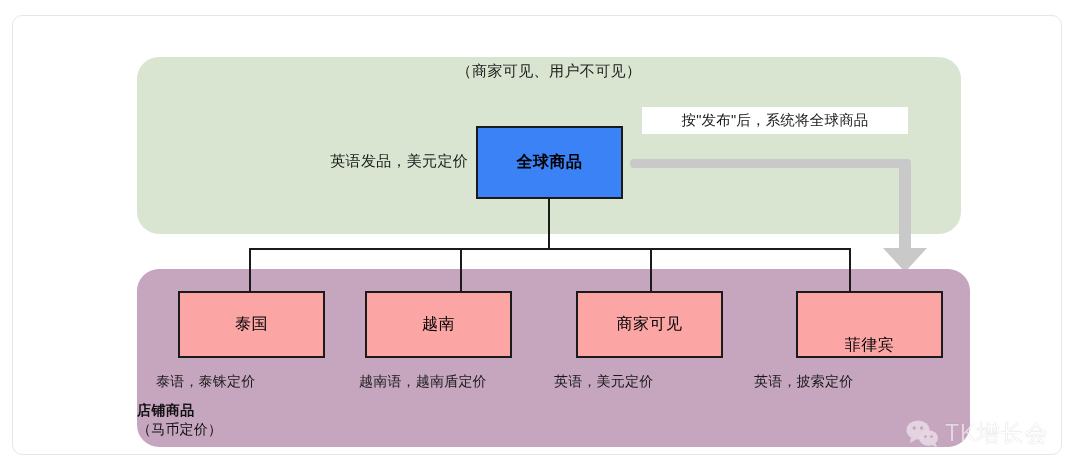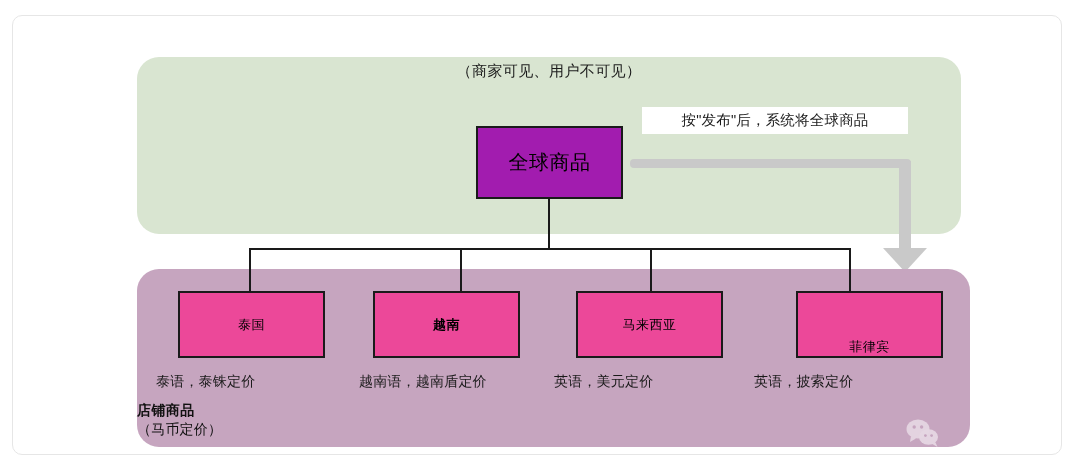--- a/index.html
+++ b/index.html
@@ -73,27 +73,27 @@
   }
 
   
   .global-box {
     position: absolute;
     left: 463px;
     top: 110px;
     width: 147px;
     height: 73px;
     box-sizing: border-box;
-    background: #a21caf;
+    background: #3b82f6;
     border: 2px solid #1a1a1a;
     display: flex;
     align-items: center;
     justify-content: center;
-    font-size: 20px;
-    font-weight: normal;
+    font-size: 16px;
+    font-weight: bold;
     color: #000000;
     letter-spacing: .5px;
   }
 
   
   .global-note {
     position: absolute;
     left: 255px;
     top: 136px;
     width: 200px;
@@ -172,26 +172,26 @@
     background: #1a1a1a;
   }
 
   
   .country-box {
     position: absolute;
     top: 275px;
     width: 147px;
     height: 67px;
     box-sizing: border-box;
-    background: #ec4899;
+    background: #fca5a5;
     border: 2px solid #1a1a1a;
     display: flex;
     align-items: center;
     justify-content: center;
-    font-size: 13px;
+    font-size: 16px;
     color: #000000;
     letter-spacing: .5px;
   }
   .country-note {
     position: absolute;
     top: 357px;
     width: 190px;
     text-align: left;
     font-size: 14px;
     color: #1a1a1a;
@@ -235,20 +235,21 @@
 <body>
 
 <div id="canvas">
 
   <div class="card">
 
     <div class="green-panel"></div>
 
     <div class="green-caption">（商家可见、用户不可见）</div>
 
+    <div class="global-note">英语发品，美元定价</div>
 
     <div class="global-box">
       <span>全球商品</span>
     </div>
 
     <div class="callout">
       <div>按"发布"后，系统将全球商品</div>
     </div>
 
     <div class="elbow-h"></div>
@@ -260,27 +261,27 @@
 
     <div class="purple-panel"></div>
 
     <div id="country-layer">
         <div class="drop" style="left: 236px;"></div>
         <div class="country-box" style="left: 165px;">
           <span>泰国</span>
         </div>
         <div class="country-note" style="left: 143px;">泰语，泰铢定价</div>
         <div class="drop" style="left: 447px;"></div>
-        <div class="country-box" style="left: 360px; font-weight: bold;">
+        <div class="country-box" style="left: 352px;">
           <span>越南</span>
         </div>
         <div class="country-note" style="left: 346px;">越南语，越南盾定价</div>
         <div class="drop" style="left: 637px;"></div>
         <div class="country-box" style="left: 563px;">
-          <span>马来西亚</span>
+          <span>商家可见</span>
         </div>
         <div class="country-note" style="left: 541px;">英语，美元定价</div>
         <div class="drop" style="left: 836px;"></div>
         <div class="country-box" style="left: 783px; align-items: flex-end;">
           <span>菲律宾</span>
         </div>
         <div class="country-note" style="left: 741px;">英语，披索定价</div>
       </div>
 
     <div class="purple-caption">
@@ -294,16 +295,17 @@
           <ellipse cx="12" cy="11" rx="11.5" ry="9.5" fill="#ffffff" opacity="0.92"></ellipse>
           <polygon points="5,18 4,24 10,20.5" fill="#ffffff" opacity="0.92"></polygon>
           <circle cx="8.2" cy="9" r="1.7" fill="#c6a5bf"></circle>
           <circle cx="15.6" cy="9" r="1.7" fill="#c6a5bf"></circle>
           <ellipse cx="22.5" cy="19" rx="9.5" ry="7.8" fill="#ffffff" opacity="0.96"></ellipse>
           <polygon points="29.5,24.5 31.5,29 25.5,25.5" fill="#ffffff" opacity="0.96"></polygon>
           <circle cx="19.4" cy="17.6" r="1.4" fill="#c6a5bf"></circle>
           <circle cx="25.6" cy="17.6" r="1.4" fill="#c6a5bf"></circle>
         </svg>
       </span>
+      <span class="wm-text">TK增长会</span>
     </div>
 
   </div>
 </div>
 
 </body></html>

